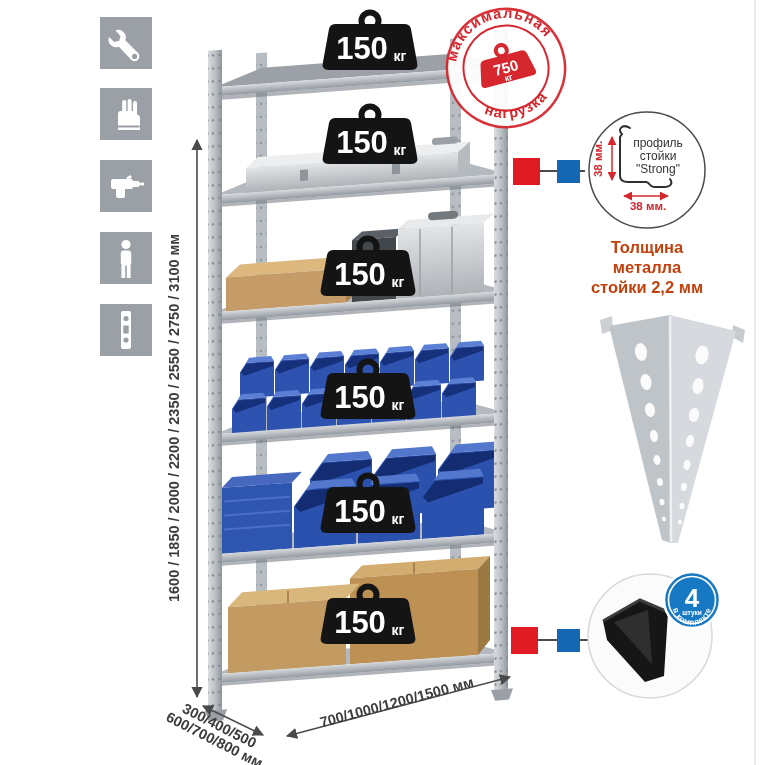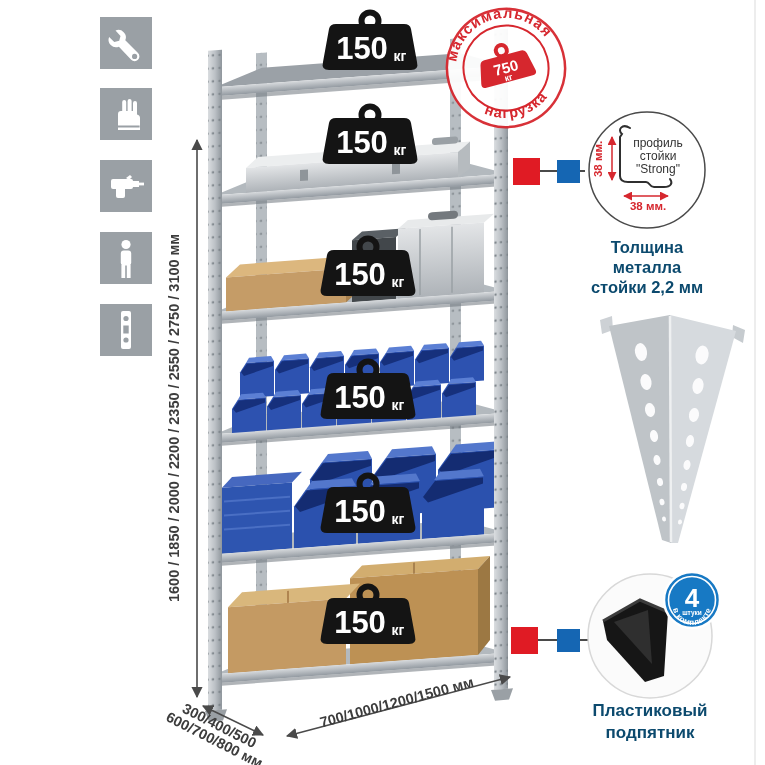--- a/index.html
+++ b/index.html
@@ -1,21 +1,21 @@
 <!DOCTYPE html>
 <html><head>
 <meta charset="utf-8">
 <style>
   html,body{margin:0;padding:0;background:#fff;}
   .stage{position:relative;width:765px;height:765px;background:#ffffff;overflow:hidden;
          font-family:"Liberation Sans","DejaVu Sans",sans-serif;}
   .edge-line{position:absolute;right:9px;top:0;width:2px;height:765px;background:#ededed;}
   .icon-box{position:absolute;left:100px;width:52px;height:52px;background:#9aa0a5;}
   .caption{position:absolute;text-align:center;font-weight:700;font-size:16.5px;
-           color:#0c4a6e;line-height:20px;}
+           color:#c2410c;line-height:20px;}
   svg{position:absolute;left:0;top:0;}
   svg text{font-family:"Liberation Sans","DejaVu Sans",sans-serif;}
   .dim{font-weight:700;font-size:14.5px;fill:#3c3c3c;text-anchor:middle;}
   .badge-num{font-weight:700;font-size:31px;fill:#ffffff;text-anchor:middle;}
   .badge-unit{font-weight:700;font-size:14px;fill:#ffffff;text-anchor:middle;}
   .stamp-arc{font-weight:700;font-size:14.5px;fill:#d6272e;letter-spacing:1.2px;text-anchor:middle;}
   .stamp-num{font-weight:700;font-size:15px;fill:#ffffff;text-anchor:middle;}
   .stamp-unit{font-weight:700;font-size:9px;fill:#ffffff;text-anchor:middle;}
   .sketch-label{font-size:12px;fill:#333333;text-anchor:middle;}
   .red-dim{font-weight:700;font-size:11.5px;fill:#d6272e;text-anchor:middle;}
@@ -353,17 +353,13 @@
         <text class="kit-small" x="0" y="14.5">штуки</text>
         <text class="kit-arc"><textPath href="#kitArc" startOffset="50%">в комплекте</textPath></text>
       </g>
     </g>
   </svg>
 
   <div class="caption" style="left:583px;top:237px;width:128px">
     <span style="display:block">Толщина металла</span>
     <span style="display:block">стойки 2,2 мм</span>
   </div>
-  <div class="caption" style="left:575px;top:700px;width:150px;font-size:17px;line-height:22px">
-    <span style="display:block">Пластиковый</span>
-    <span style="display:block">подпятник</span>
-  </div>
 </div>
 
 </body></html>

